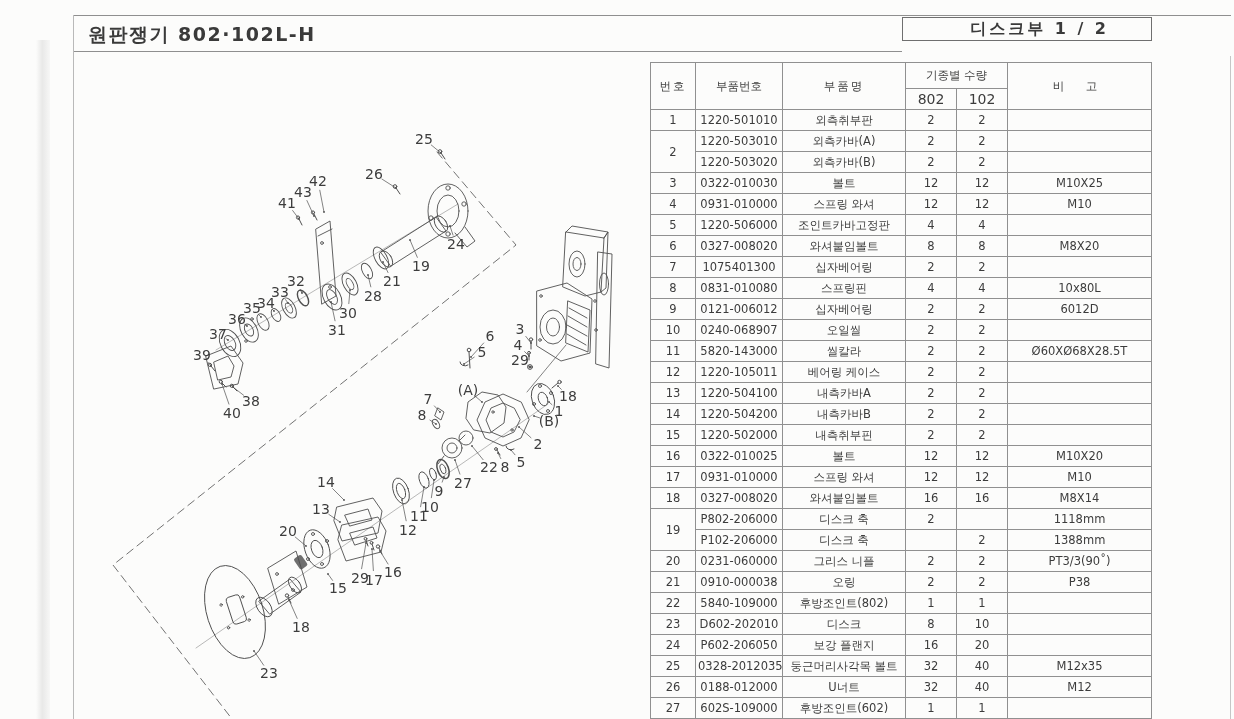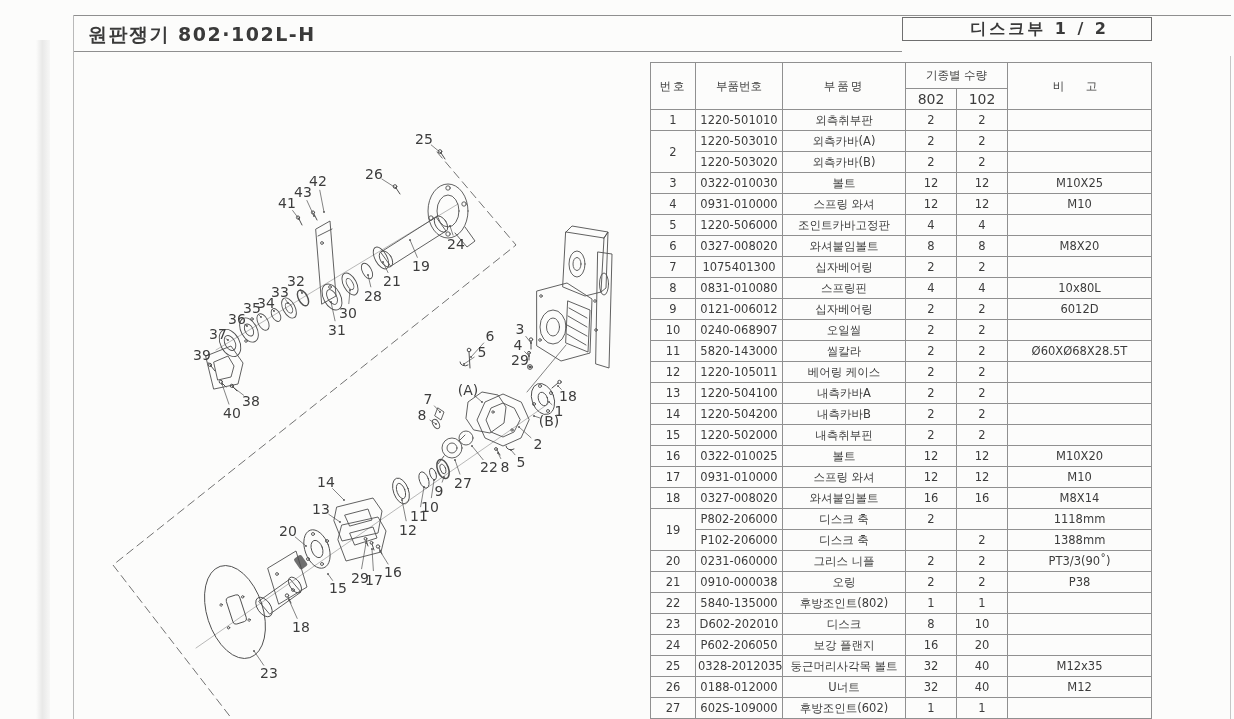--- a/index.html
+++ b/index.html
@@ -651,21 +651,21 @@
         <tr>
           <td rowspan="1">21</td>
           <td>0910-000038</td>
           <td>오링</td>
           <td>2</td>
           <td>2</td>
           <td>P38</td>
         </tr>
         <tr>
           <td rowspan="1">22</td>
-          <td>5840-135000</td>
+          <td>5840-109000</td>
           <td>후방조인트(802)</td>
           <td>1</td>
           <td>1</td>
           <td></td>
         </tr>
         <tr>
           <td rowspan="1">23</td>
           <td>D602-202010</td>
           <td>디스크</td>
           <td>8</td>

